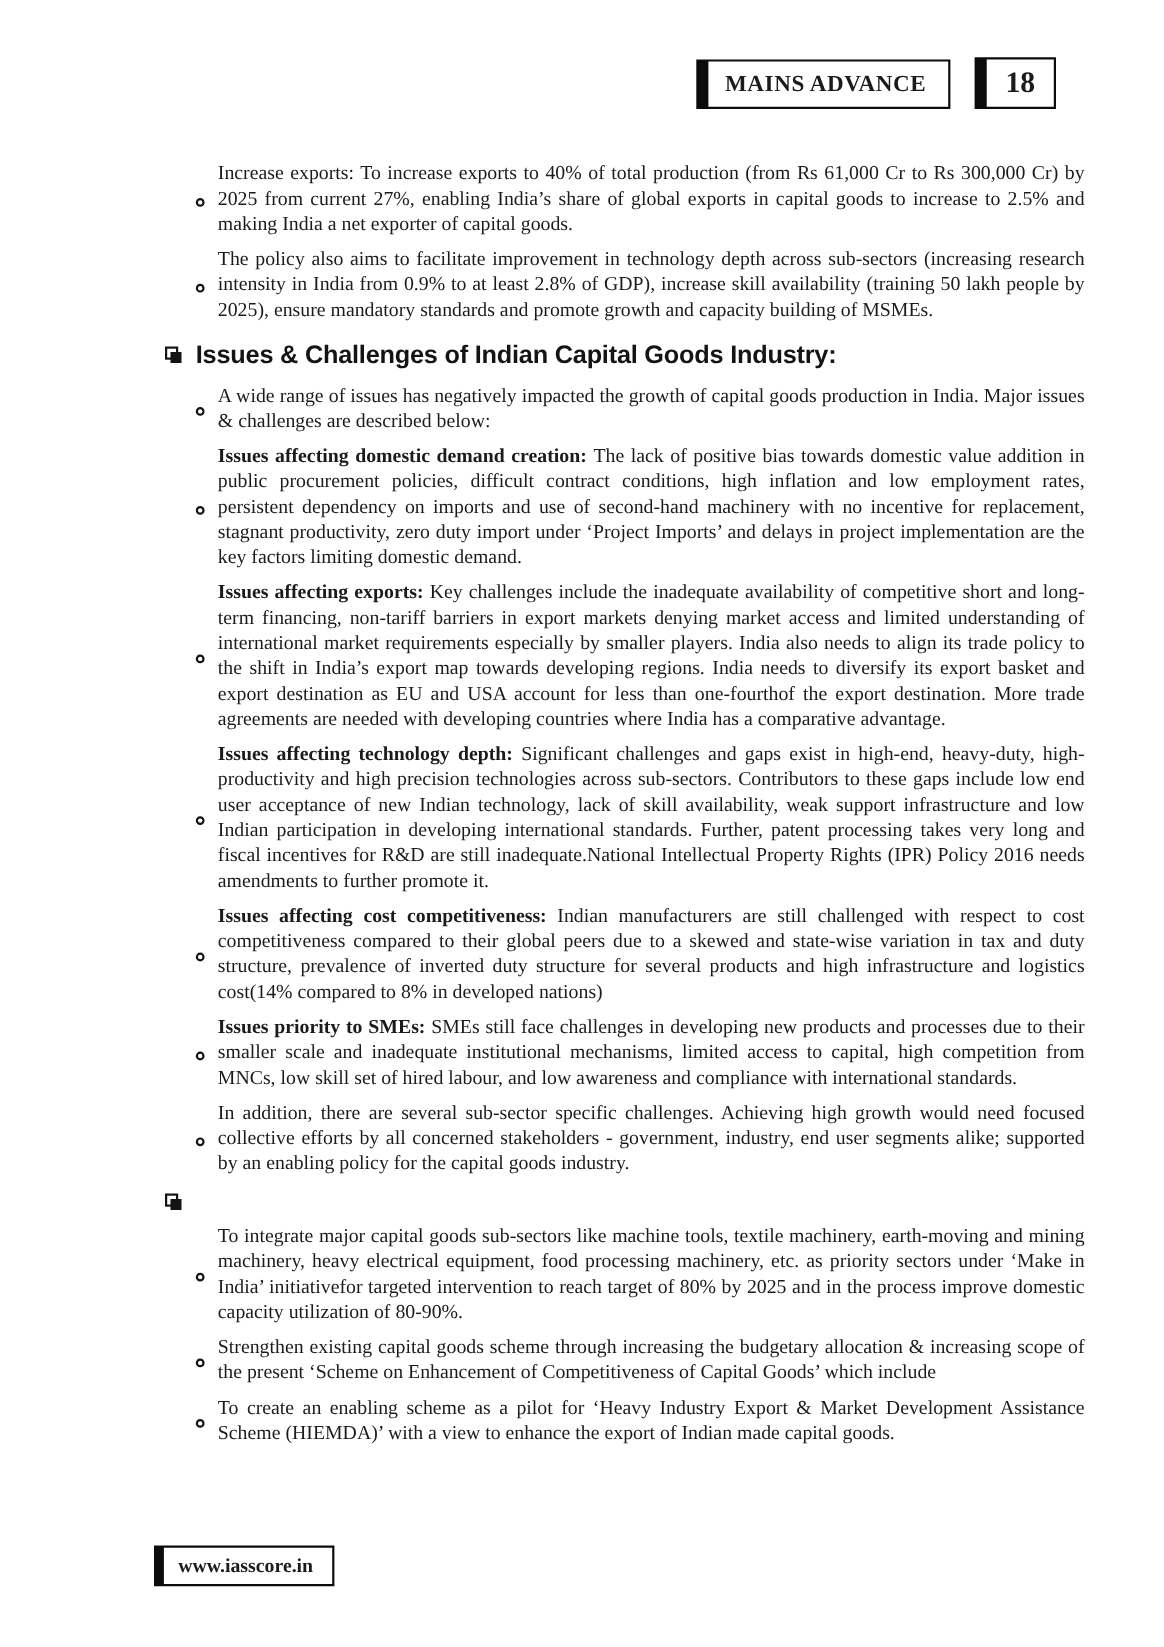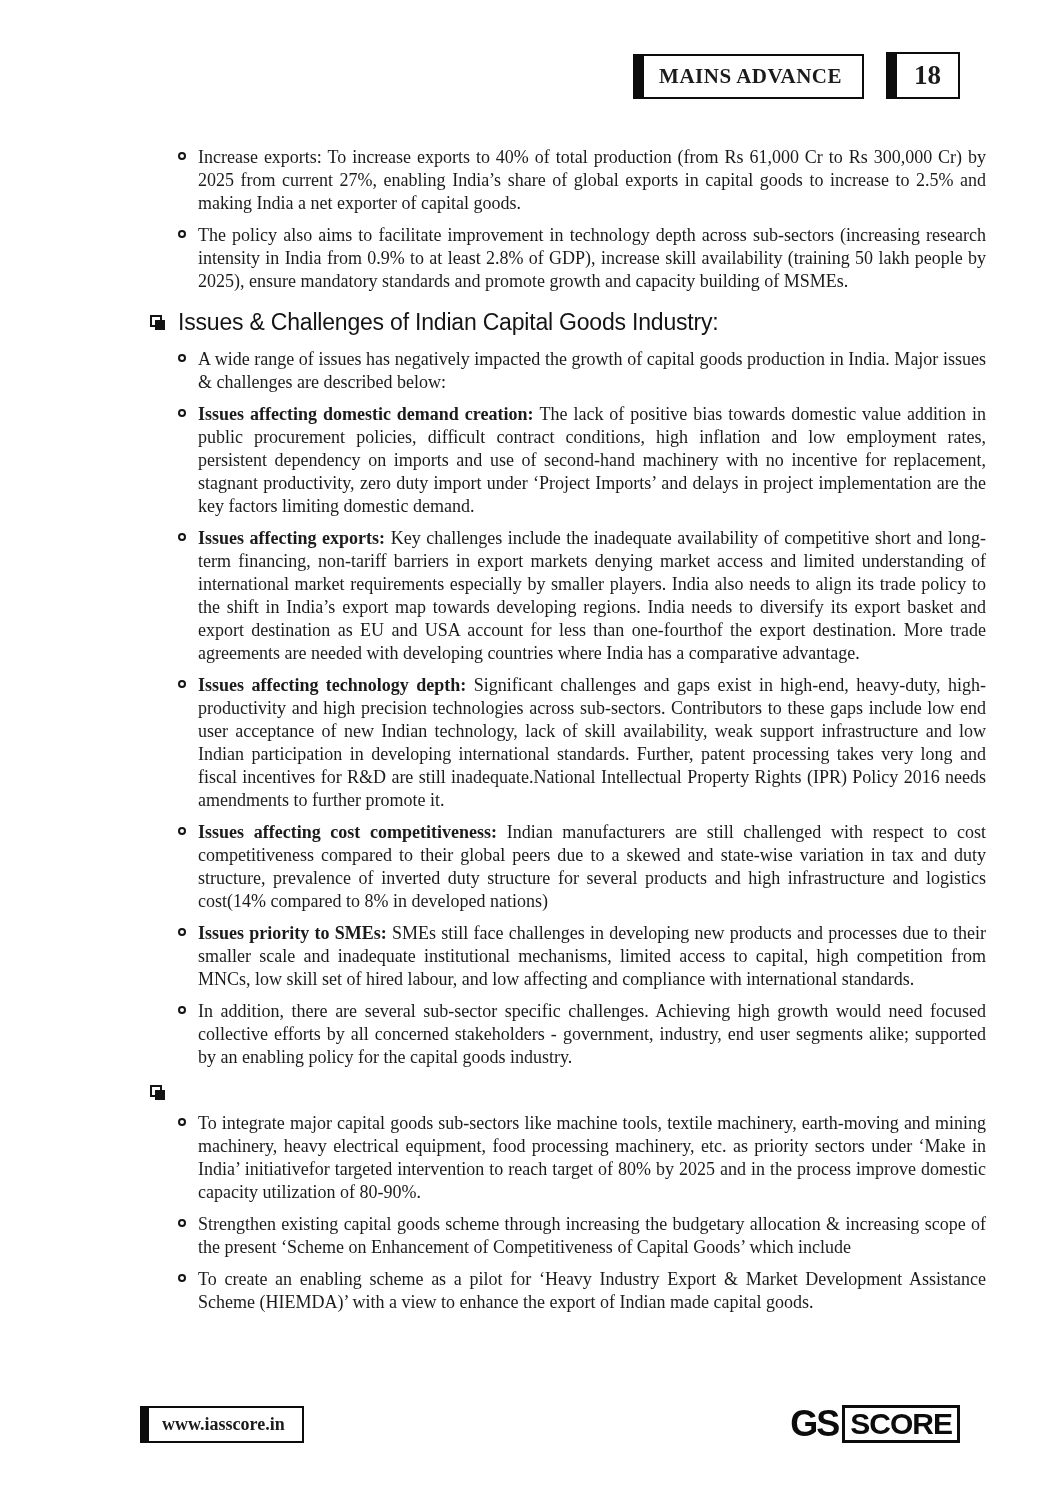--- a/index.html
+++ b/index.html
@@ -49,20 +49,21 @@
     position: absolute;
     top: 146px;
     left: 150px;
     width: 836px;
   }
   .bullet {
     display: flex;
     gap: 12px;
     padding-left: 28px;
     margin: 0 0 9px 0;
+    align-items: center;
   }
   .b-icon {
     flex: none;
     width: 8px;
     height: 8px;
     margin-top: 6px;
     border: 2px solid #141414;
     border-radius: 50%;
     position: relative;
   }
@@ -80,21 +81,21 @@
     text-align: justify;
   }
   .b-text b { font-weight: bold; }
 
   .section-title {
     display: flex;
     align-items: center;
     gap: 13px;
     margin: 16px 0 12px 0;
     font-family: "Liberation Sans", sans-serif;
-    font-weight: 400;
+    font-weight: 700;
     font-size: 23px;
     letter-spacing: -0.2px;
     color: #141414;
   }
   .s-icon {
     flex: none;
     position: relative;
     width: 15px;
     height: 15px;
   }
@@ -204,21 +205,21 @@
       <p class="b-text"><b>Issues affecting technology depth: </b><span>Significant challenges and gaps exist in high-end, heavy-duty, high-productivity and high precision technologies across sub-sectors. Contributors to these gaps include low end user acceptance of new Indian technology, lack of skill availability, weak support infrastructure and low Indian participation in developing international standards. Further, patent processing takes very long and fiscal incentives for R&amp;D are still inadequate.National Intellectual Property Rights (IPR) Policy 2016 needs amendments to further promote it.</span></p>
     </div>
 
     <div class="bullet">
       <span class="b-icon"></span>
       <p class="b-text"><b>Issues affecting cost competitiveness: </b><span>Indian manufacturers are still challenged with respect to cost competitiveness compared to their global peers due to a skewed and state-wise variation in tax and duty structure, prevalence of inverted duty structure for several products and high infrastructure and logistics cost(14% compared to 8% in developed nations)</span></p>
     </div>
 
     <div class="bullet">
       <span class="b-icon"></span>
-      <p class="b-text"><b>Issues priority to SMEs: </b><span>SMEs still face challenges in developing new products and processes due to their smaller scale and inadequate institutional mechanisms, limited access to capital, high competition from MNCs, low skill set of hired labour, and low affecting and compliance with international standards.</span></p>
+      <p class="b-text"><b>Issues priority to SMEs: </b><span>SMEs still face challenges in developing new products and processes due to their smaller scale and inadequate institutional mechanisms, limited access to capital, high competition from MNCs, low skill set of hired labour, and low awareness and compliance with international standards.</span></p>
     </div>
 
     <div class="bullet">
       <span class="b-icon"></span>
       <p class="b-text"><b></b><span>In addition, there are several sub-sector specific challenges. Achieving high growth would need focused collective efforts by all concerned stakeholders - government, industry, end user segments alike; supported by an enabling policy for the capital goods industry.</span></p>
     </div>
 
     <div class="section-title">
       <span class="s-icon"></span>
     </div>
@@ -237,19 +238,15 @@
       <span class="b-icon"></span>
       <p class="b-text"><b></b><span>To create an enabling scheme as a pilot for ‘Heavy Industry Export &amp; Market Development Assistance Scheme (HIEMDA)’ with a view to enhance the export of Indian made capital goods.</span></p>
     </div>
 
   </div>
 
   <div class="footer">
     <div class="site-box">
       <span>www.iasscore.in</span>
     </div>
-    <div class="logo">
-      <span class="logo-gs">GS</span>
-      <span class="logo-score">SCORE</span>
-    </div>
   </div>
 
 </div>
 
 </body></html>

